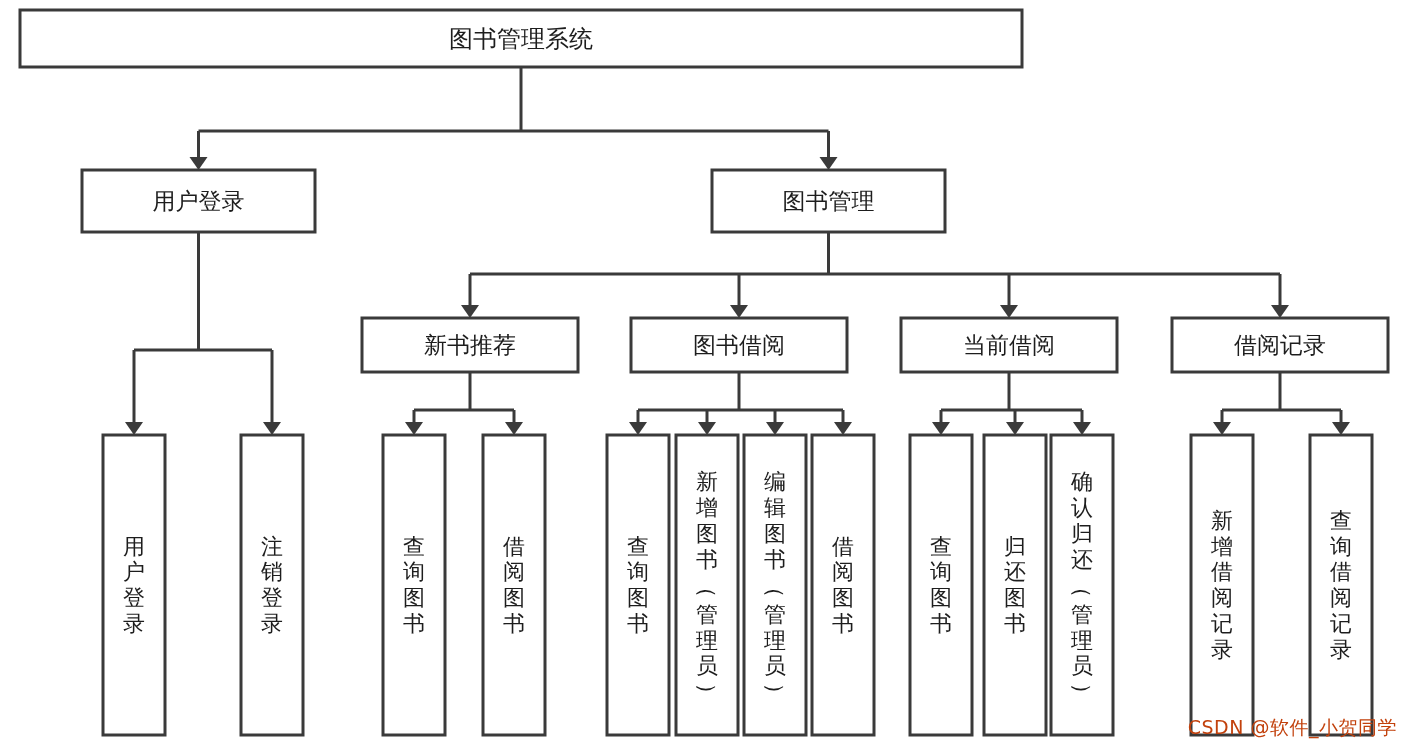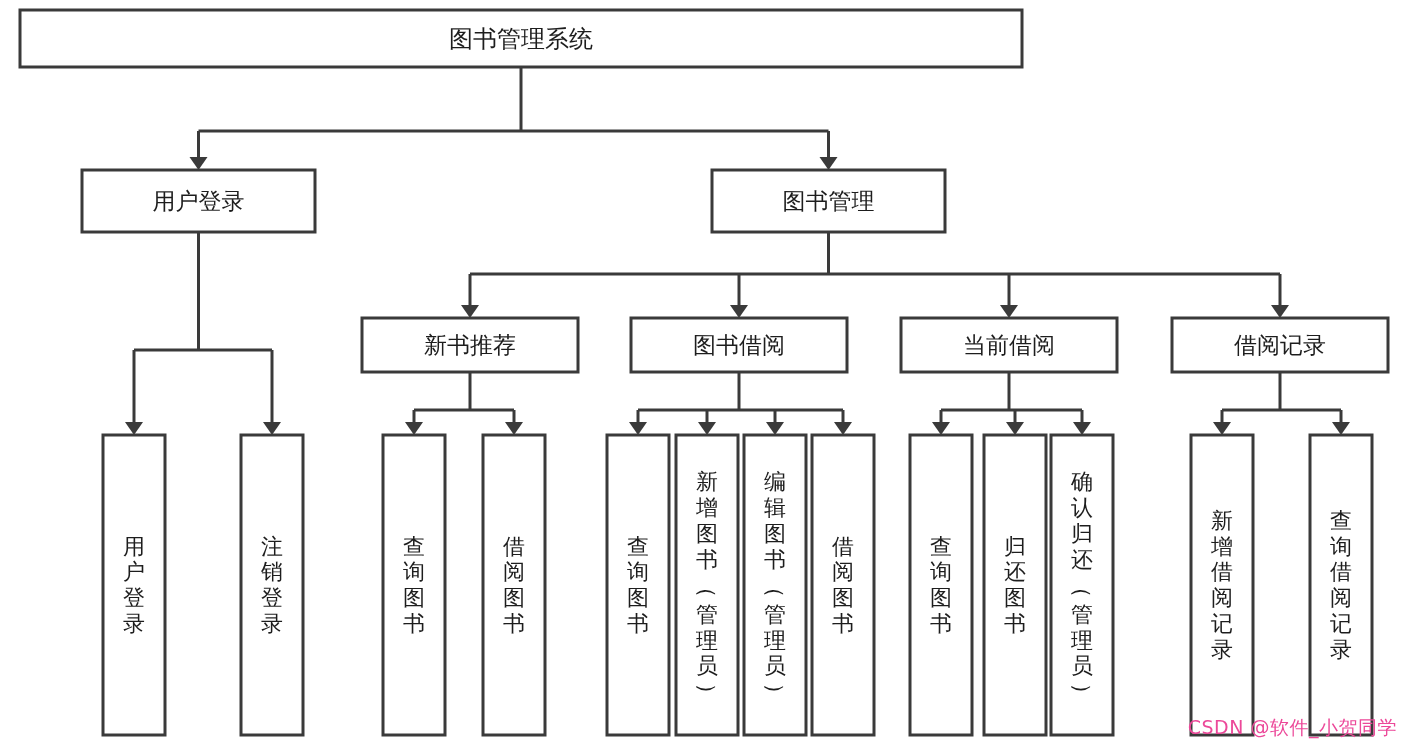--- a/index.html
+++ b/index.html
@@ -80,21 +80,21 @@
     display: block;
     transform: rotate(90deg);
     margin: 2px 0;
   }
   .watermark {
     position: absolute;
     right: 8px;
     bottom: 6px;
     font-family: "DejaVu Sans", "Liberation Sans", sans-serif;
     font-size: 19px;
-    color: #ec4899;
+    color: #c2410c;
     letter-spacing: 0.5px;
     white-space: nowrap;
   }
 </style>
 </head>
 <body>
 
 <div id="diagram-root">
 
   <svg class="diagram-canvas" viewBox="0 0 1405 747" xmlns="http://www.w3.org/2000/svg">

